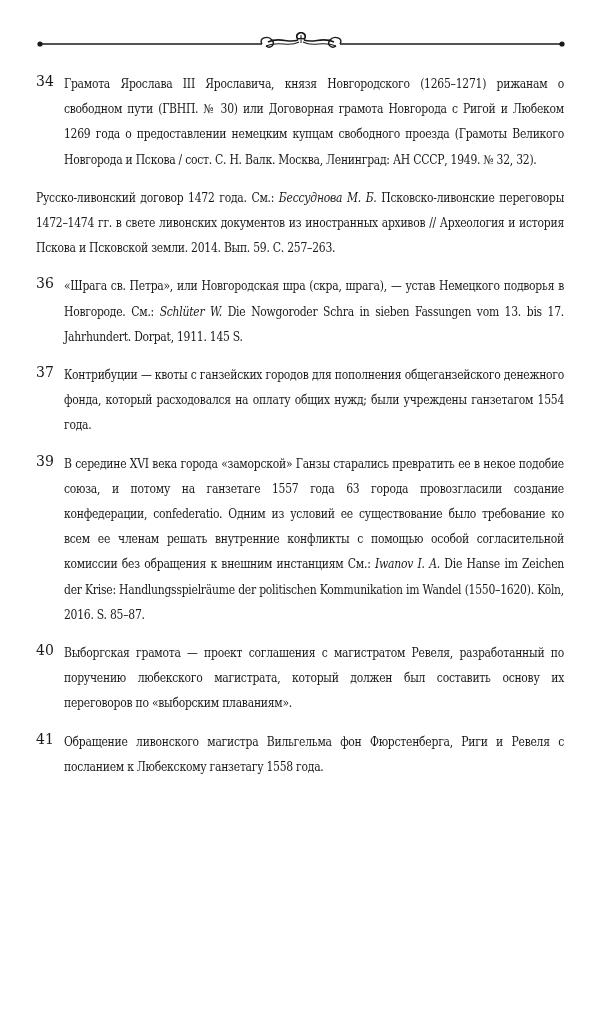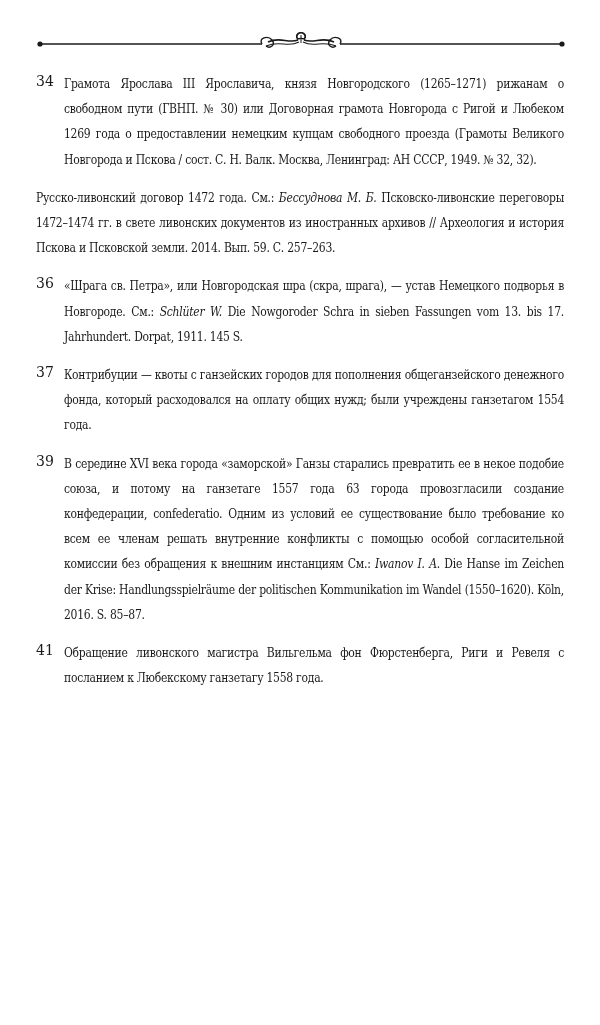--- a/index.html
+++ b/index.html
@@ -71,18 +71,22 @@
     </div>
     <div class="note">
       <div class="note-num">37</div>
       <div class="note-text"><span>Контрибуции — квоты с ганзейских городов для пополнения общеганзейского денежного фонда, который расходовался на оплату общих нужд; были учреждены ганзетагом 1554 года.</span></div>
     </div>
     <div class="note">
       <div class="note-num">39</div>
       <div class="note-text"><span>В середине XVI века города «заморской» Ганзы старались превратить ее в некое подобие союза, и потому на ганзетаге 1557 года 63 города провозгласили создание конфедерации, confederatio. Одним из условий ее существование было требование ко всем ее членам решать внутренние конфликты с помощью особой согласительной комиссии без обращения к внешним инстанциям См.: </span><i>Iwanov I. A.</i><span> Die Hanse im Zeichen der Krise: Handlungsspielräume der politischen Kommunikation im Wandel (1550–1620). Köln, 2016. S. 85–87.</span></div>
     </div>
     <div class="note">
+      <div class="note-num">40</div>
+      <div class="note-text"><span>Выборгская грамота — проект соглашения с магистратом Ревеля, разработанный по поручению любекского магистрата, который должен был составить основу их переговоров по «выборским плаваниям».</span></div>
+    </div>
+    <div class="note">
       <div class="note-num">41</div>
       <div class="note-text"><span>Обращение ливонского магистра Вильгельма фон Фюрстенберга, Риги и Ревеля с посланием к Любекскому ганзетагу 1558 года.</span></div>
     </div>
   </div>
 
 <div class="page-number">138</div>
 
 </body></html>

